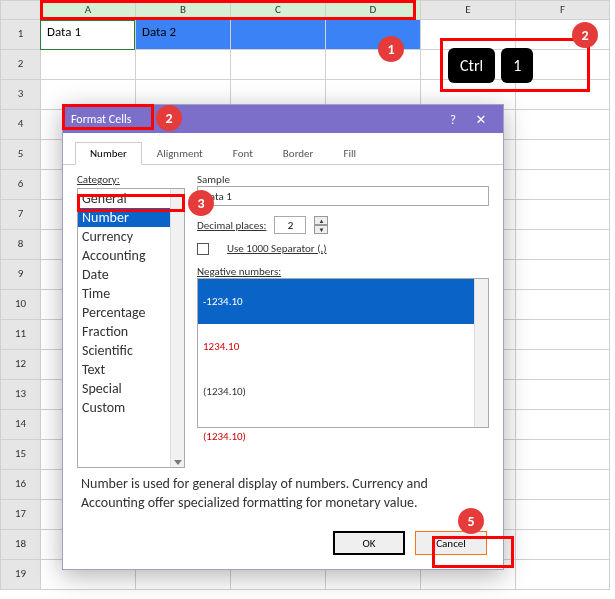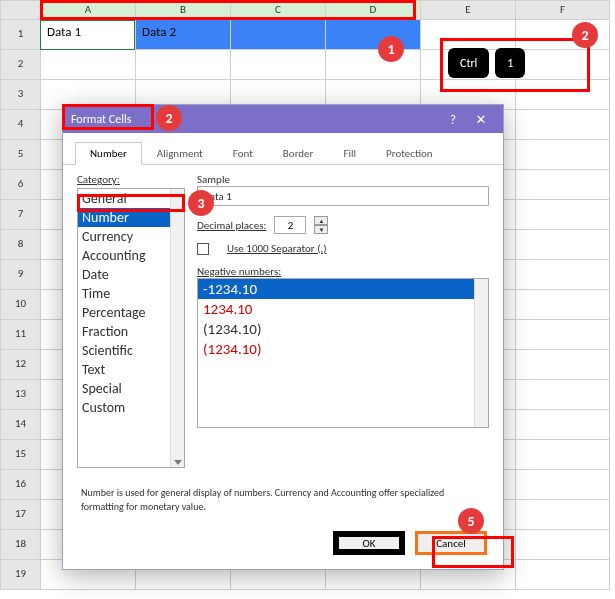--- a/index.html
+++ b/index.html
@@ -20,21 +20,21 @@
   .row.sel .cell { background: #3b82f6; }
   .row.sel .cell.unsel { background: #fff; }
   .cell.active { background: #fff !important; outline: 1px solid #2a7d3c; outline-offset: -1px; }
 
   
   .redbox { position: absolute; border: 3px solid #ff0000; pointer-events: none; }
   .callout { position: absolute; width: 26px; height: 26px; border-radius: 50%; background: #e63b3b; color: #fff; font-weight: 600; font-size: 14px; display: flex; align-items: center; justify-content: center; }
 
   
   .kbd-wrap { position: absolute; display: flex; gap: 6px; }
-  .kbd { background: #000; color: #fff; border-radius: 6px; padding: 8px 12px; font-size: 12px; font-weight: 500; }
+  .kbd { background: #000; color: #fff; border-radius: 6px; padding: 8px 12px; font-size: 16px; font-weight: 500; }
 
   
   .dialog { position: absolute; left: 62px; top: 104px; width: 442px; height: 466px; background: #fff; border: 1px solid #a0a0c0; box-shadow: 0 6px 24px rgba(0,0,0,0.3); }
   .titlebar { height: 28px; background: #7b6fc9; display: flex; align-items: center; padding: 0 8px; color: #fff; font-size: 12px; }
   .titlebar .title { flex: 1; }
   .titlebar .tbtn { width: 28px; text-align: center; font-size: 13px; }
 
   .tabs { display: flex; border-bottom: 1px solid #ccc; padding: 8px 12px 0; gap: 0; font-size: 11px; }
   .tab { padding: 4px 14px; border: 1px solid transparent; position: relative; top: 1px; color: #555; }
   .tab.active { border: 1px solid #ccc; border-bottom: 1px solid #fff; background: #fff; color: #000; }
@@ -51,30 +51,30 @@
   .right { flex: 1; }
   .sample-label { margin-bottom: 0; }
   .sample-box { border: 1px solid #a9a9a9; padding: 3px 5px; margin-bottom: 10px; height: 20px; font-size: 11px; }
   .dp-row { display: flex; align-items: center; gap: 8px; margin-bottom: 8px; }
   .dp-input { width: 32px; height: 18px; border: 1px solid #a9a9a9; text-align: center; font-size: 11px; }
   .spinner { display: flex; flex-direction: column; }
   .spin { width: 14px; height: 9px; border: 1px solid #999; background: #eee; font-size: 6px; display: flex; align-items: center; justify-content: center; }
   .chk-row { display: flex; align-items: center; gap: 18px; margin-bottom: 10px; }
   .chk { width: 12px; height: 12px; border: 1px solid #555; }
   .neg-list { border: 1px solid #a9a9a9; height: 150px; background: #fff; position: relative; }
-  .neg-list .ni { padding: 1px 5px; font-size: 15px; }
+  .neg-list .ni { padding: 16px 5px; font-size: 11px; }
   .neg-list .ni.sel { background: #0a63c7; color: #fff; }
   .neg-list .ni.red { color: #d40000; }
   .neg-list .scrollhint { position: absolute; right: 0; top: 0; bottom: 0; width: 14px; background: #f1f1f1; border-left: 1px solid #ddd; }
 
-  .desc { position: absolute; left: 18px; bottom: 56px; right: 18px; font-size: 10px; color: #333; line-height: 1.35; }
+  .desc { position: absolute; left: 18px; bottom: 56px; right: 18px; font-size: 14px; color: #333; line-height: 1.35; }
 
   .btnrow { position: absolute; right: 16px; bottom: 14px; display: flex; gap: 10px; }
-  .dbtn { width: 72px; height: 24px; border: 3px solid #f97316; background: #efefef; font-size: 11px; display: flex; align-items: center; justify-content: center; }
-  .dbtn.primary { border: 6px solid #000000; }
+  .dbtn { width: 72px; height: 24px; border: 1px solid #f97316; background: #efefef; font-size: 11px; display: flex; align-items: center; justify-content: center; }
+  .dbtn.primary { border: 2px solid #000000; }
 </style>
 </head>
 <body>
 
 <div class="sheet">
   <div class="col-headers">
     <div class="corner"></div>
     <div class="ch">A</div>
     <div class="ch">B</div>
     <div class="ch">C</div>
@@ -273,21 +273,20 @@
     <span class="tbtn">?</span>
     <span class="tbtn">✕</span>
   </div>
 
   <div class="tabs">
     <div class="tab active">Number</div>
     <div class="tab">Alignment</div>
     <div class="tab">Font</div>
     <div class="tab">Border</div>
     <div class="tab">Fill</div>
-    <div class="tab">Protection</div>
   </div>
 
   <div class="body">
     <div class="left">
       <div><span class="label-u">Category:</span></div>
       <div class="catlist">
         <div class="item">General</div>
         <div class="item sel">Number</div>
         <div class="item">Currency</div>
         <div class="item">Accounting</div>

